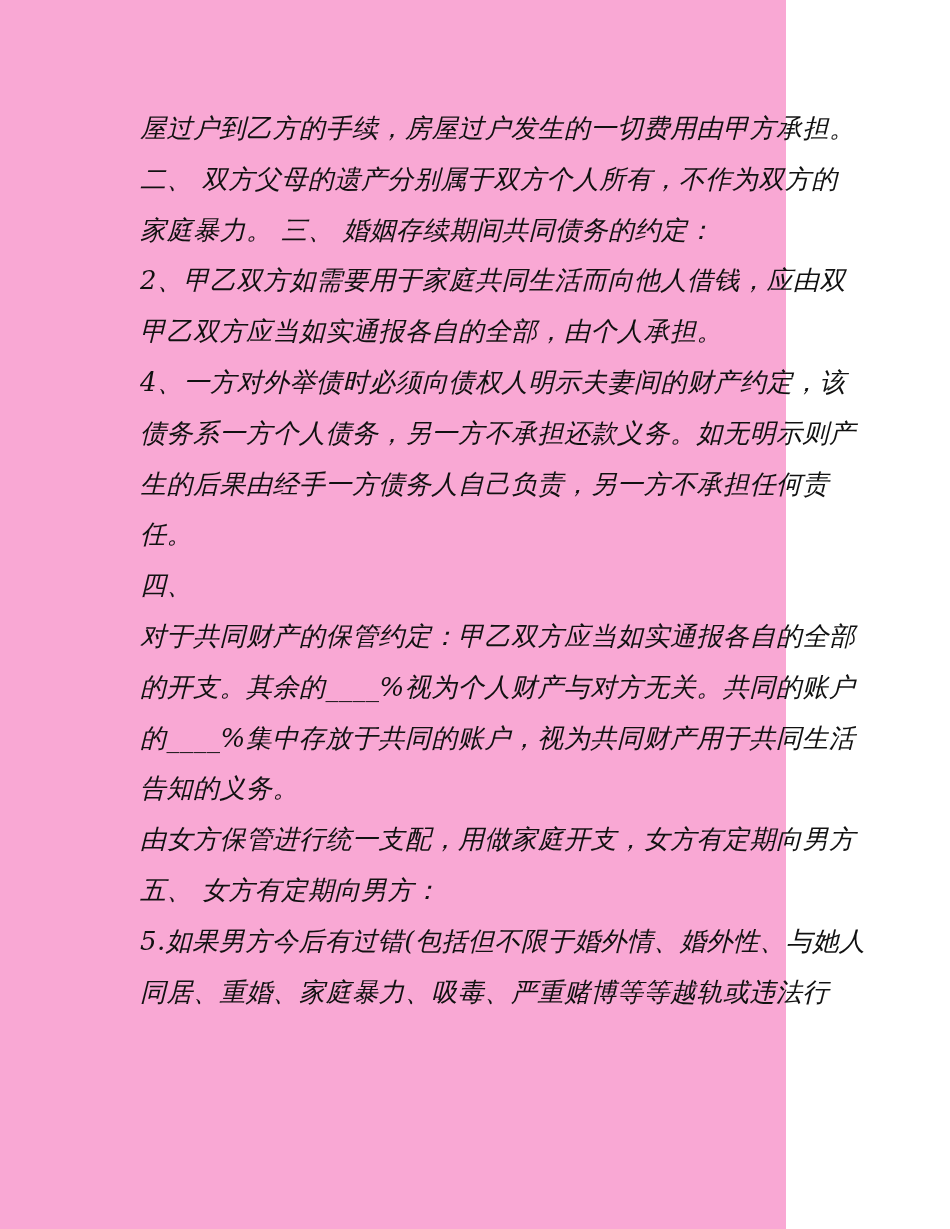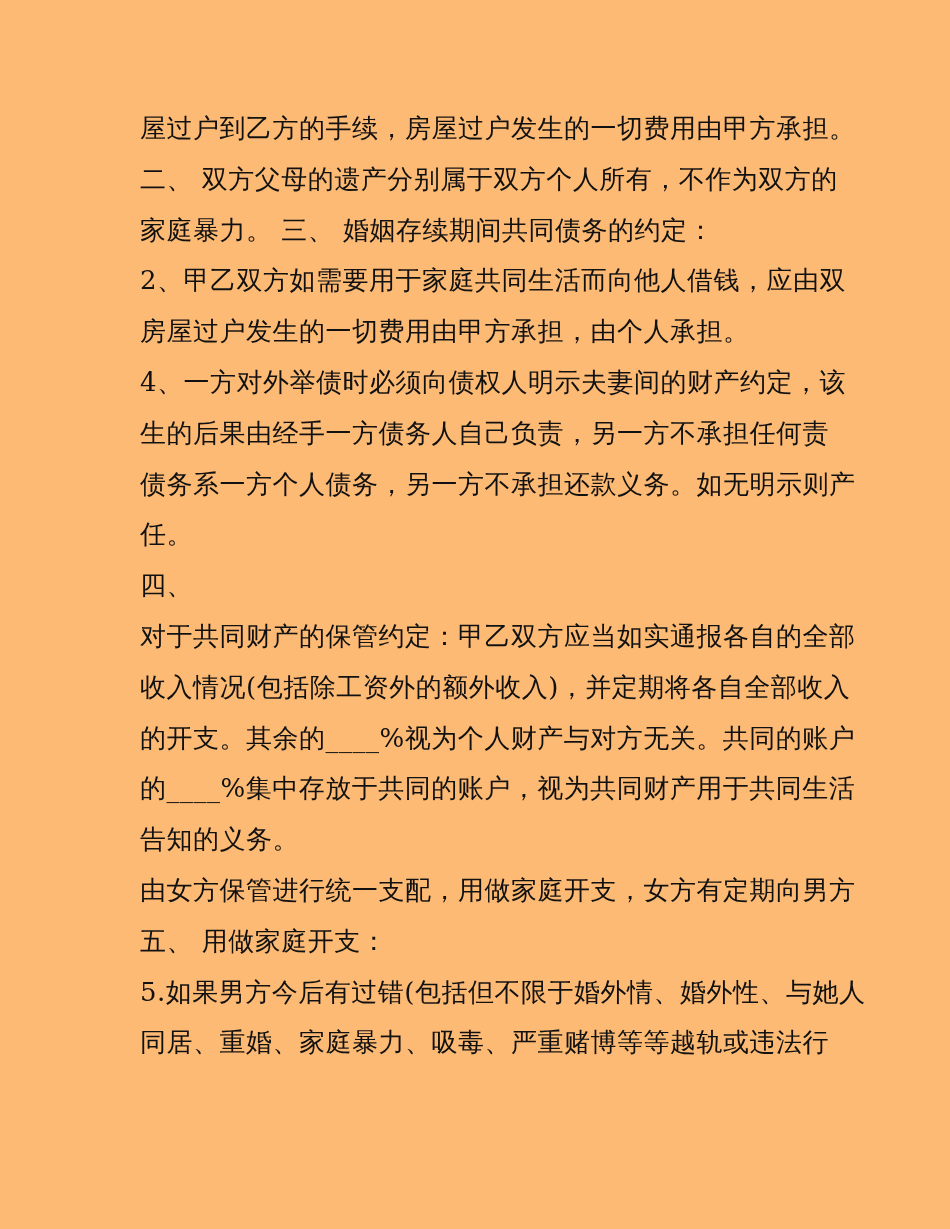--- a/index.html
+++ b/index.html
@@ -10,23 +10,24 @@
     body {
       width: 950px;
       height: 1229px;
       position: relative;
       overflow: hidden;
     }
     .page {
       position: absolute;
       left: 0;
       top: 0;
-      width: 950px;
+      width: 786px;
       height: 1229px;
-      background: #fdba74;
+      background: #f9a8d4;
+      font-style: italic;
     }
     .content {
       position: absolute;
       left: 140px;
       top: 103px;
       width: 680px;
     }
     .line {
       display: block;
       height: 50.8px;
@@ -40,29 +41,28 @@
   </style>
 </head>
 <body>
 
 <div class="page">
   <div class="content">
     <span class="line">屋过户到乙方的手续，房屋过户发生的一切费用由甲方承担。</span>
     <span class="line">二、 双方父母的遗产分别属于双方个人所有，不作为双方的</span>
     <span class="line">家庭暴力。 三、 婚姻存续期间共同债务的约定：</span>
     <span class="line">2、甲乙双方如需要用于家庭共同生活而向他人借钱，应由双</span>
-    <span class="line">房屋过户发生的一切费用由甲方承担，由个人承担。</span>
+    <span class="line">甲乙双方应当如实通报各自的全部，由个人承担。</span>
     <span class="line">4、一方对外举债时必须向债权人明示夫妻间的财产约定，该</span>
+    <span class="line">债务系一方个人债务，另一方不承担还款义务。如无明示则产</span>
     <span class="line">生的后果由经手一方债务人自己负责，另一方不承担任何责</span>
-    <span class="line">债务系一方个人债务，另一方不承担还款义务。如无明示则产</span>
     <span class="line">任。</span>
     <span class="line">四、</span>
     <span class="line">对于共同财产的保管约定：甲乙双方应当如实通报各自的全部</span>
-    <span class="line">收入情况(包括除工资外的额外收入)，并定期将各自全部收入</span>
     <span class="line">的开支。其余的____%视为个人财产与对方无关。共同的账户</span>
     <span class="line">的____%集中存放于共同的账户，视为共同财产用于共同生活</span>
     <span class="line">告知的义务。</span>
     <span class="line">由女方保管进行统一支配，用做家庭开支，女方有定期向男方</span>
-    <span class="line">五、 用做家庭开支：</span>
+    <span class="line">五、 女方有定期向男方：</span>
     <span class="line">5.如果男方今后有过错(包括但不限于婚外情、婚外性、与她人</span>
     <span class="line">同居、重婚、家庭暴力、吸毒、严重赌博等等越轨或违法行</span>
   </div>
 </div>
 
 </body></html>

